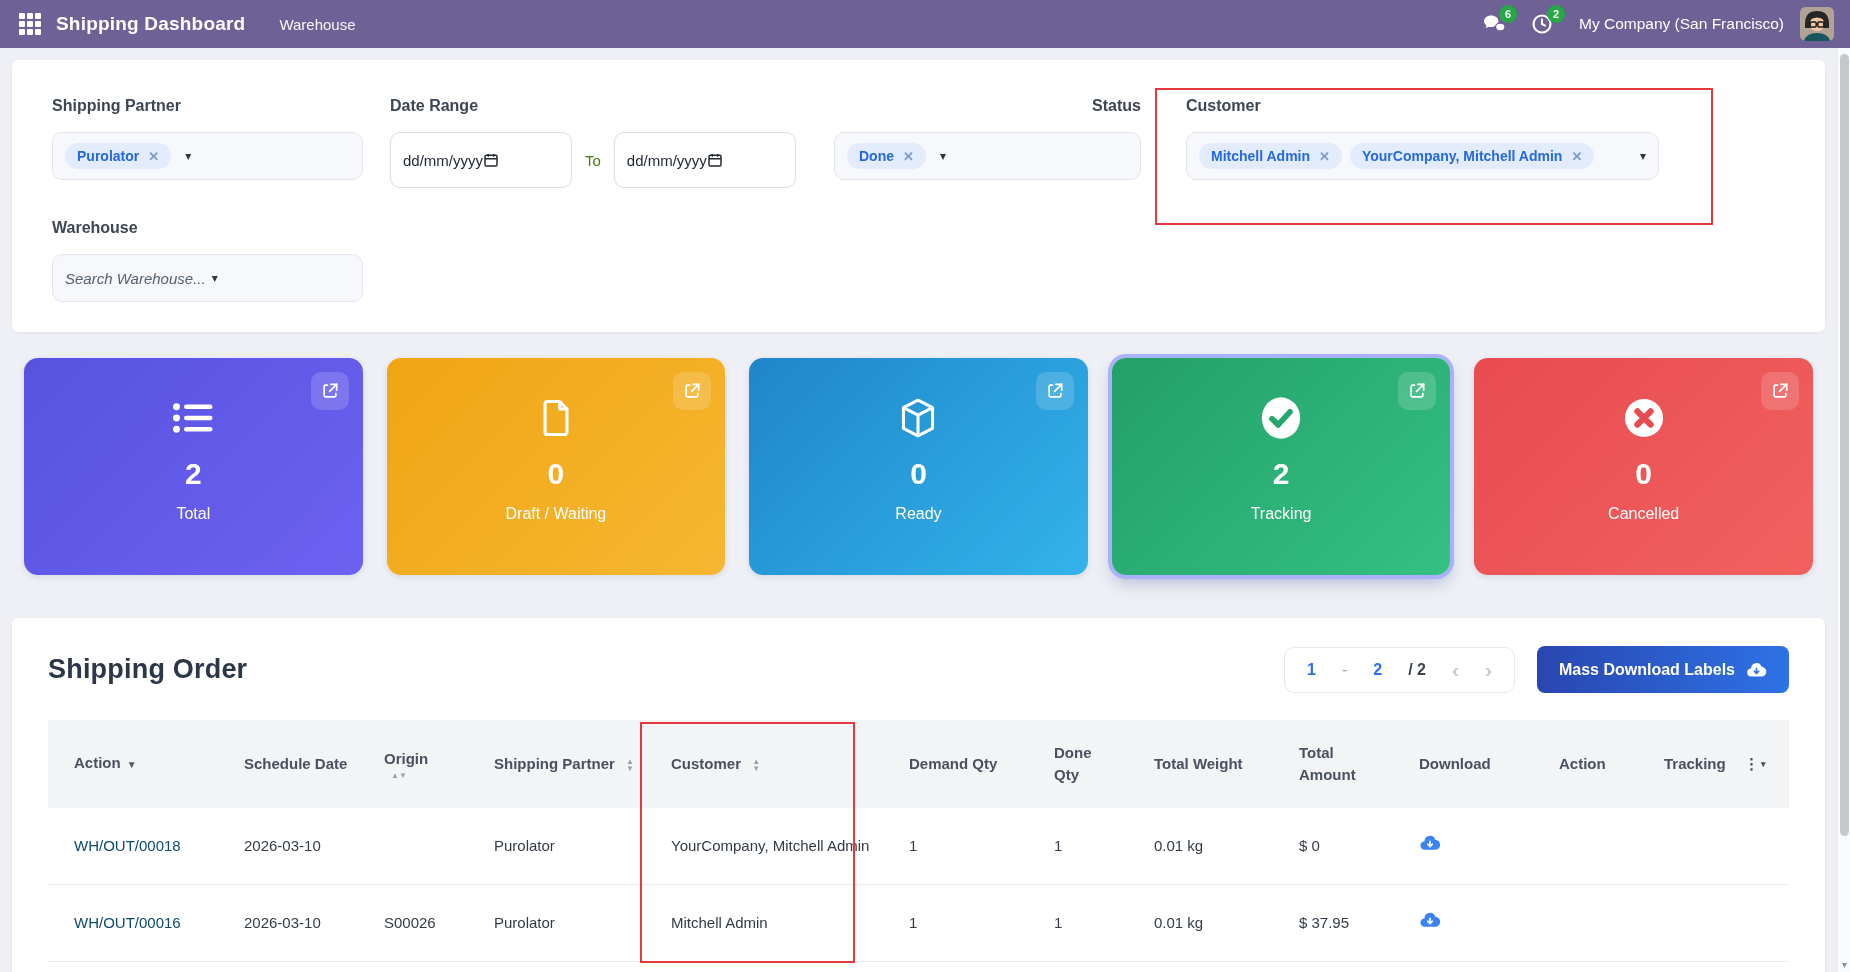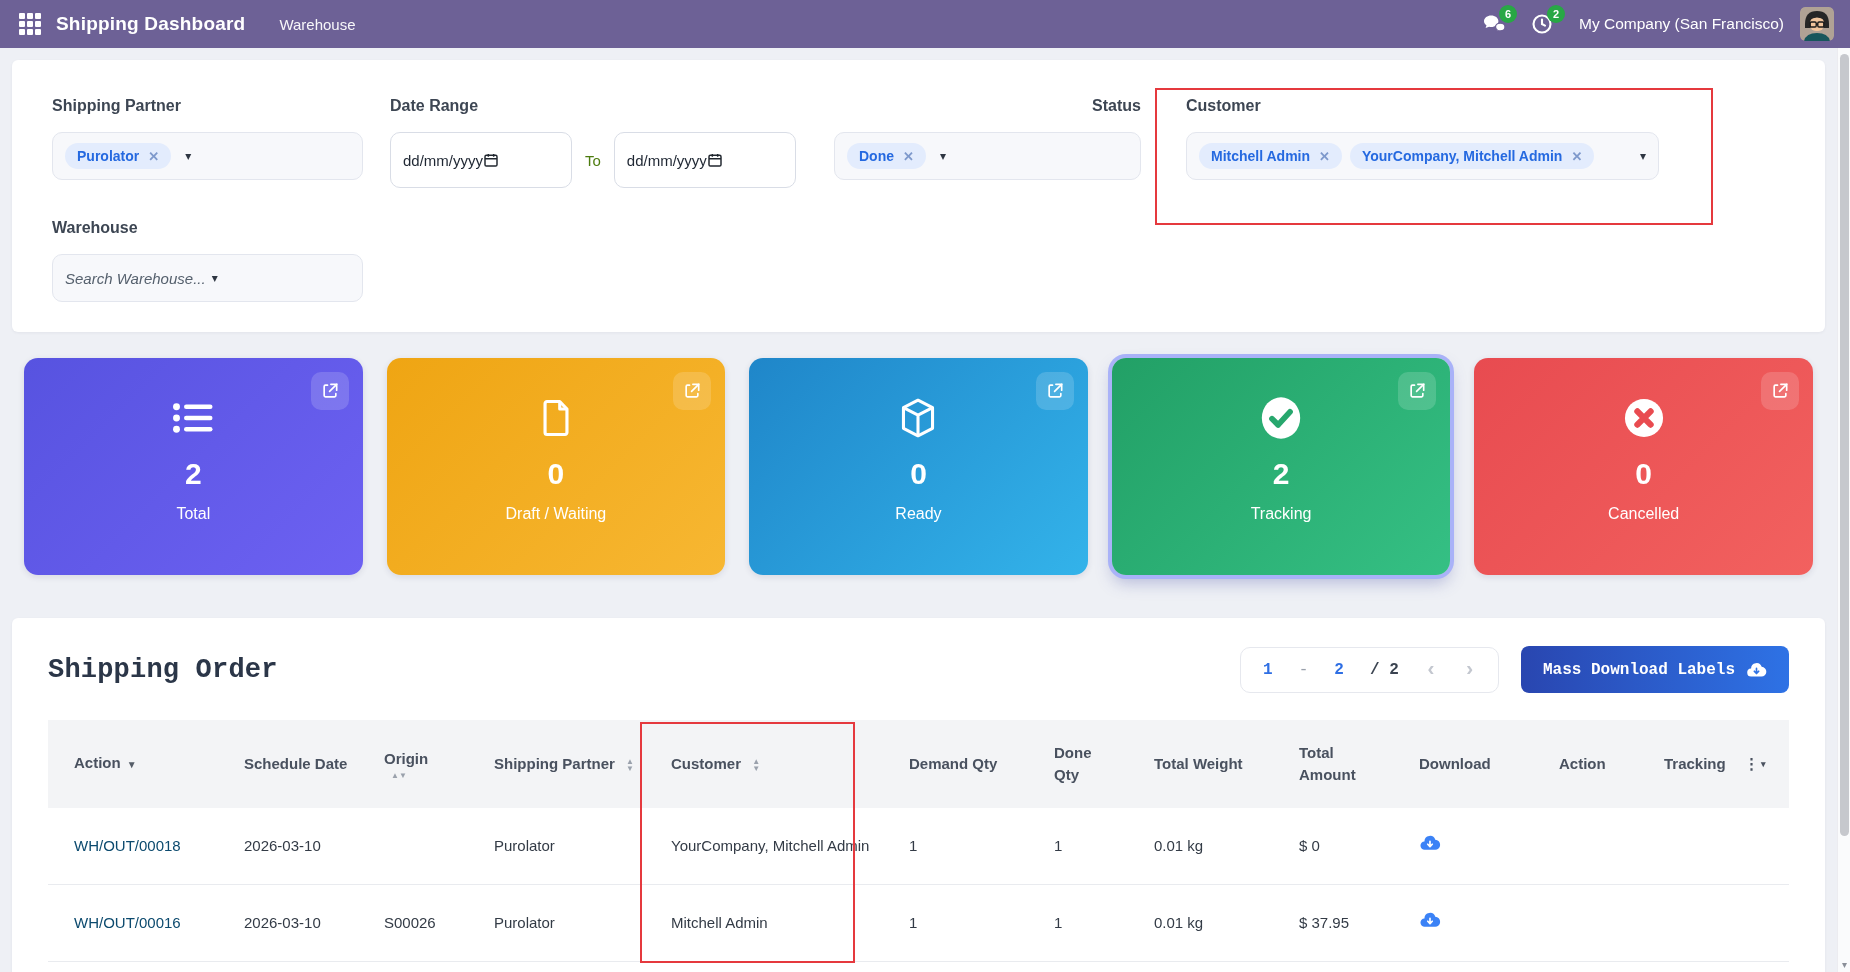--- a/index.html
+++ b/index.html
@@ -49,21 +49,21 @@
   .stat-label { font-size:16px; margin-top:16px; }
   .card-total { background:linear-gradient(135deg,#5753e0,#6d61f2); }
   .card-draft { background:linear-gradient(135deg,#efa513,#f7b732); }
   .card-ready { background:linear-gradient(135deg,#1f86c9,#33b3ea); }
   .card-delivered { background:linear-gradient(135deg,#22a066,#35c084); box-shadow:0 0 0 4px #a9b2f8, 0 8px 16px rgba(80,90,170,.35); }
   .card-cancelled { background:linear-gradient(135deg,#e84b50,#f2615f); }
   .ext-btn { position:absolute; top:14px; right:14px; width:38px; height:38px; border-radius:10px; background:rgba(255,255,255,.16); display:grid; place-items:center; cursor:pointer; }
 
   
   .orders-panel { position:absolute; left:12px; right:25px; top:618px; height:420px; background:#fff; border-radius:6px 6px 0 0; box-shadow:0 1px 3px rgba(40,40,70,.06); padding:28px 36px 0; }
-  .orders-head { display:flex; align-items:center; height:47px;font-family:Liberation Mono, monospace; }
+  .orders-head { display:flex; align-items:center; height:47px; }
   .orders-title { font-size:27px; font-weight:800; color:#2b3648; letter-spacing:.2px; }
   .head-right { margin-left:auto; display:flex; align-items:center; gap:22px; }
   .pager { height:46px; border:1px solid #e6e8ee; border-radius:10px; background:#fff; display:flex; align-items:center; padding:0 22px; gap:26px; font-size:16px; }
   .pg-num { color:#2f6fe4; font-weight:600; cursor:pointer; }
   .pg-dash { color:#9aa0ab; }
   .pg-total { color:#3a4350; font-weight:600; }
   .pg-chev { color:#c3c7cf; font-size:21px; line-height:1; cursor:pointer; font-weight:700; }
   .dl-btn { height:47px; border:none; border-radius:8px; background:linear-gradient(90deg,#2946b0,#2e72e5); color:#fff; font-family:inherit; font-size:16px; font-weight:700; display:flex; align-items:center; gap:11px; padding:0 22px; cursor:pointer; }
 
   table.orders { width:100%; border-collapse:collapse; table-layout:fixed; margin-top:27px; }

